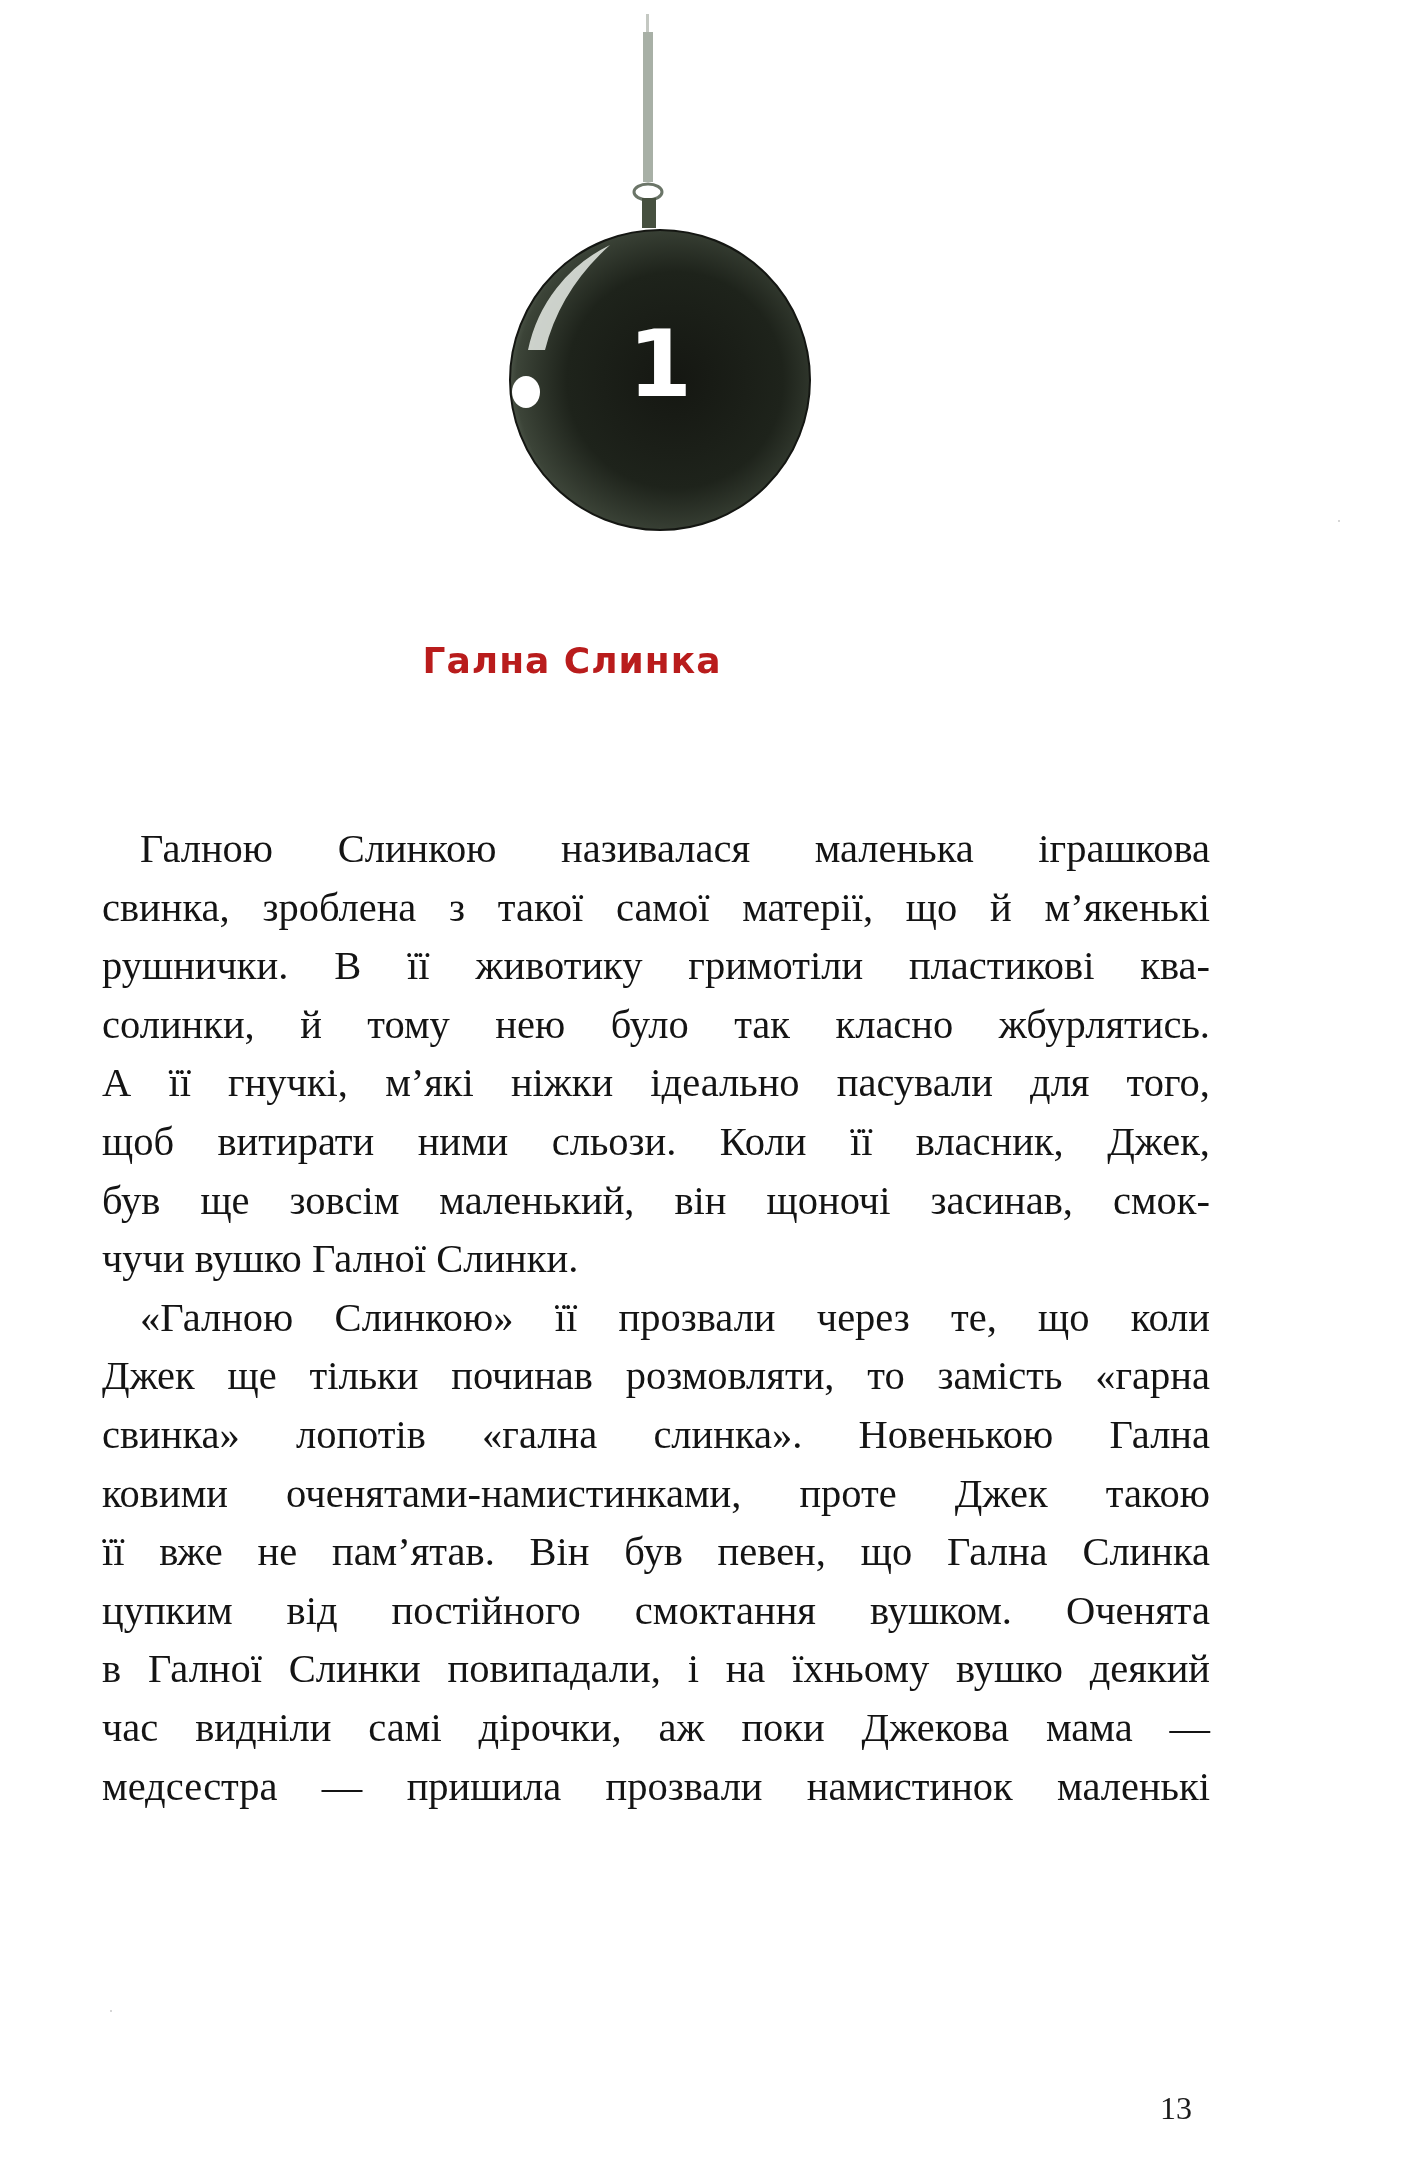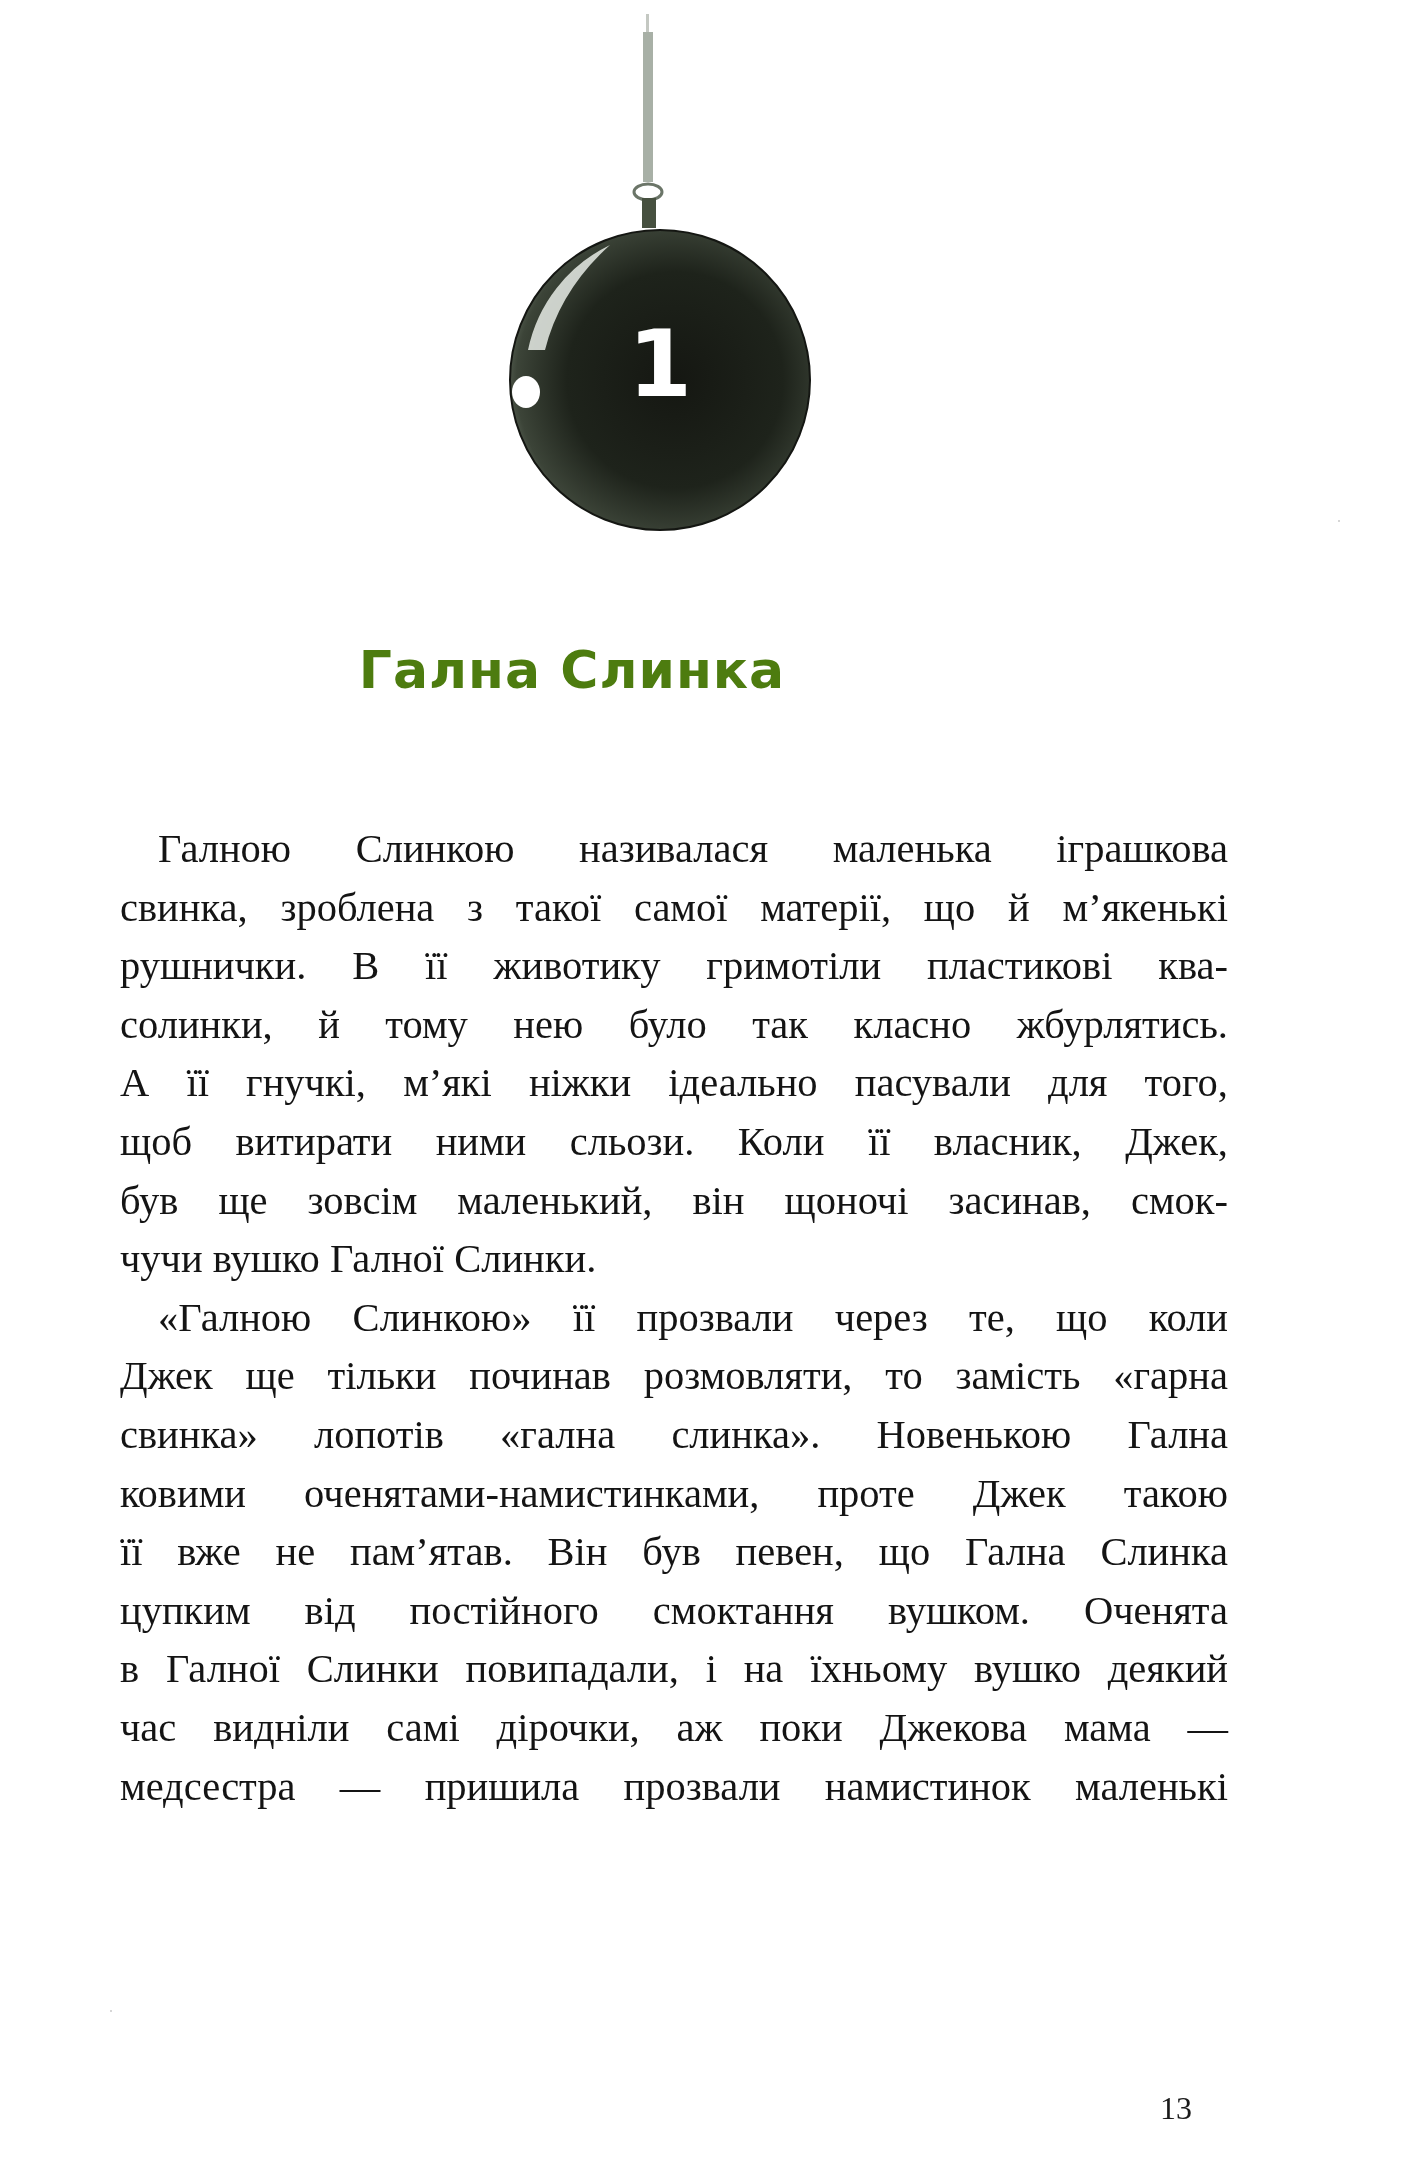--- a/index.html
+++ b/index.html
@@ -36,28 +36,28 @@
     }
     
     .chapter-title {
       position: absolute;
       left: 0;
       width: 1144px;
       top: 640px;
       text-align: center;
       font-family: "DejaVu Sans", sans-serif;
       font-weight: bold;
-      font-size: 52px;
+      font-size: 36px;
       letter-spacing: 1px;
-      color: #4d7c0f;
+      color: #b91c1c;
     }
     
     .body-text {
       position: absolute;
-      left: 120px;
+      left: 102px;
       top: 820px;
       width: 1108px;
       font-family: "Liberation Serif", serif;
       font-size: 40.5px;
       line-height: 58.6px;
       color: #141414;
     }
     .line {
       display: block;
       white-space: nowrap;

